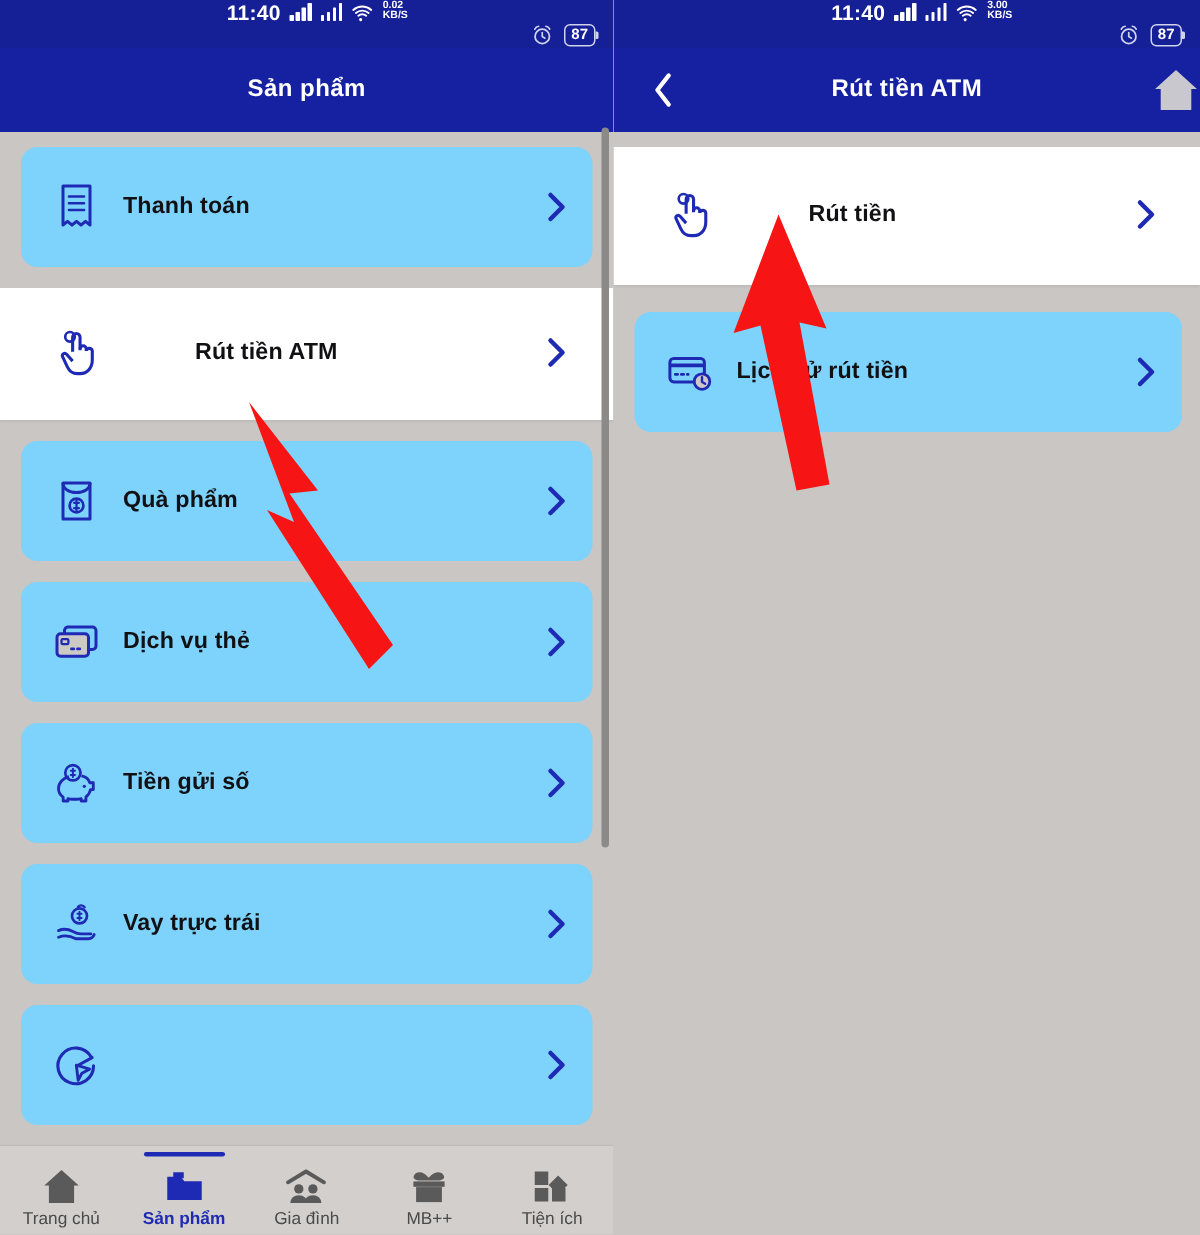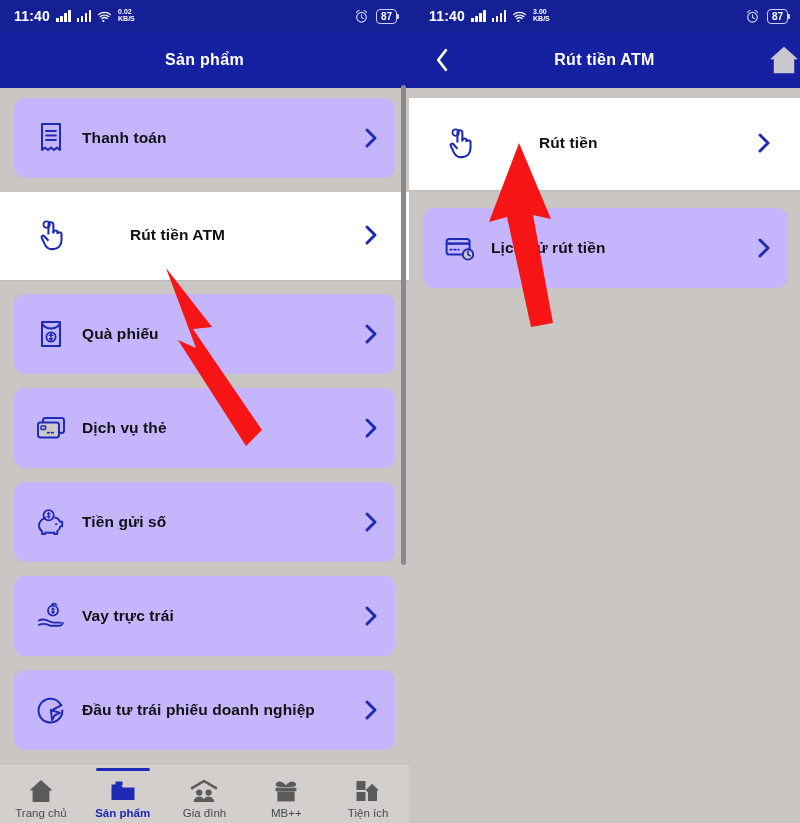--- a/index.html
+++ b/index.html
@@ -11,21 +11,21 @@
   #root{ position:relative; width:800px; height:823px; }
 
   
   .pane{ position:absolute; top:0; height:823px; overflow:hidden; background:#c9c6c4; }
   .pane-left{ left:0; width:409px; }
   .pane-right{ left:409px; width:391px; }
 
   
   .statusbar{
     position:relative; height:32px; background:#151f96;
-    display:flex; align-items:center; color:#ffffff;
+    display:flex; align-items:center; color:#ffffff;flex-direction:column;
   }
   .sb-left{ display:flex; align-items:center; gap:6px; padding-left:14px; }
   .sb-time{ font-size:14px; font-weight:bold; letter-spacing:.2px; }
   .sb-right{ margin-left:auto; display:flex; align-items:center; gap:7px; padding-right:12px; }
   .sb-net{ display:flex; flex-direction:column; line-height:7px; font-size:7px; font-weight:bold; transform:translateY(-1px); }
   .batt{
     border:1.6px solid #cfd3ef; border-radius:4px; padding:0 4px;
     font-size:10px; font-weight:bold; line-height:13px; position:relative;
   }
   .batt::after{ content:""; position:absolute; right:-3px; top:4px; width:2px; height:5px; background:#cfd3ef; border-radius:0 1px 1px 0; }
@@ -50,21 +50,21 @@
   .appbar .homebtn{
     position:absolute; right:-6px; top:50%; transform:translateY(-50%);
     width:44px; height:44px; display:flex; align-items:center; justify-content:center;
   }
 
   
   .content{ position:relative; padding:10px 14px 0 14px; }
   .pane-right .content{ padding:10px 12px 0 14px; }
 
   .card{
-    position:relative; background:#c4b5fd; border-radius:11px;
+    position:relative; background:#7dd3fc; border-radius:11px;
     height:80px; display:flex; align-items:center; padding:0 16px;
     margin-bottom:14px;
   }
   .card .ico{ width:42px; flex:0 0 42px; display:flex; align-items:center; justify-content:center; }
   .card .lbl{
     margin-left:10px; font-size:15.5px; font-weight:bold; color:#111114;
     letter-spacing:.1px;
   }
   .card .chev{ margin-left:auto; display:flex; align-items:center; }
 
@@ -190,21 +190,21 @@
 
       <div class="card">
         <span class="ico">
           <svg width="28" height="32" viewBox="0 0 26 32">
             <path d="M4 4h18v24H4z" fill="none" stroke="#1f2ab4" stroke-width="2" stroke-linejoin="round"></path>
             <path d="M4 4c0 4 4 6.4 9 6.4S22 8 22 4" fill="none" stroke="#1f2ab4" stroke-width="2"></path>
             <circle cx="13" cy="19" r="4.6" fill="none" stroke="#1f2ab4" stroke-width="1.8"></circle>
             <path d="M13 15.4v7.2M11.4 17.2h3.2M11.4 20.8h3.2" stroke="#1f2ab4" stroke-width="1.5" stroke-linecap="round"></path>
           </svg>
         </span>
-        <span class="lbl">Quà phiếu</span>
+        <span class="lbl">Quà phẩm</span>
         <span class="chev">
           <svg width="16" height="22" viewBox="0 0 14 22">
               <path d="M3 3l8 8-8 8" stroke="#1f2ab4" stroke-width="3" fill="none" stroke-linecap="round" stroke-linejoin="round"></path>
             </svg>
         </span>
       </div>
 
       <div class="card">
         <span class="ico">
           <svg width="32" height="28" viewBox="0 0 32 26">
@@ -258,21 +258,20 @@
       </div>
 
       <div class="card">
         <span class="ico">
           <svg width="31" height="31" viewBox="0 0 30 30">
             <path d="M24 9.4A11.5 11.5 0 1 0 25.5 15" fill="none" stroke="#1f2ab4" stroke-width="2" stroke-linecap="round"></path>
             <path d="M15 15l9.6-5.2" stroke="#1f2ab4" stroke-width="2" stroke-linecap="round"></path>
             <path d="M14.4 14.6l8.6 2.6-5 2.6-2.4 4.6z" fill="none" stroke="#1f2ab4" stroke-width="1.9" stroke-linejoin="round"></path>
           </svg>
         </span>
-        <span class="lbl">Đầu tư trái phiếu doanh nghiệp</span>
         <span class="chev">
           <svg width="16" height="22" viewBox="0 0 14 22">
               <path d="M3 3l8 8-8 8" stroke="#1f2ab4" stroke-width="3" fill="none" stroke-linecap="round" stroke-linejoin="round"></path>
             </svg>
         </span>
       </div>
 
       <div class="card" style="height:30px"></div>
     </div>
 

